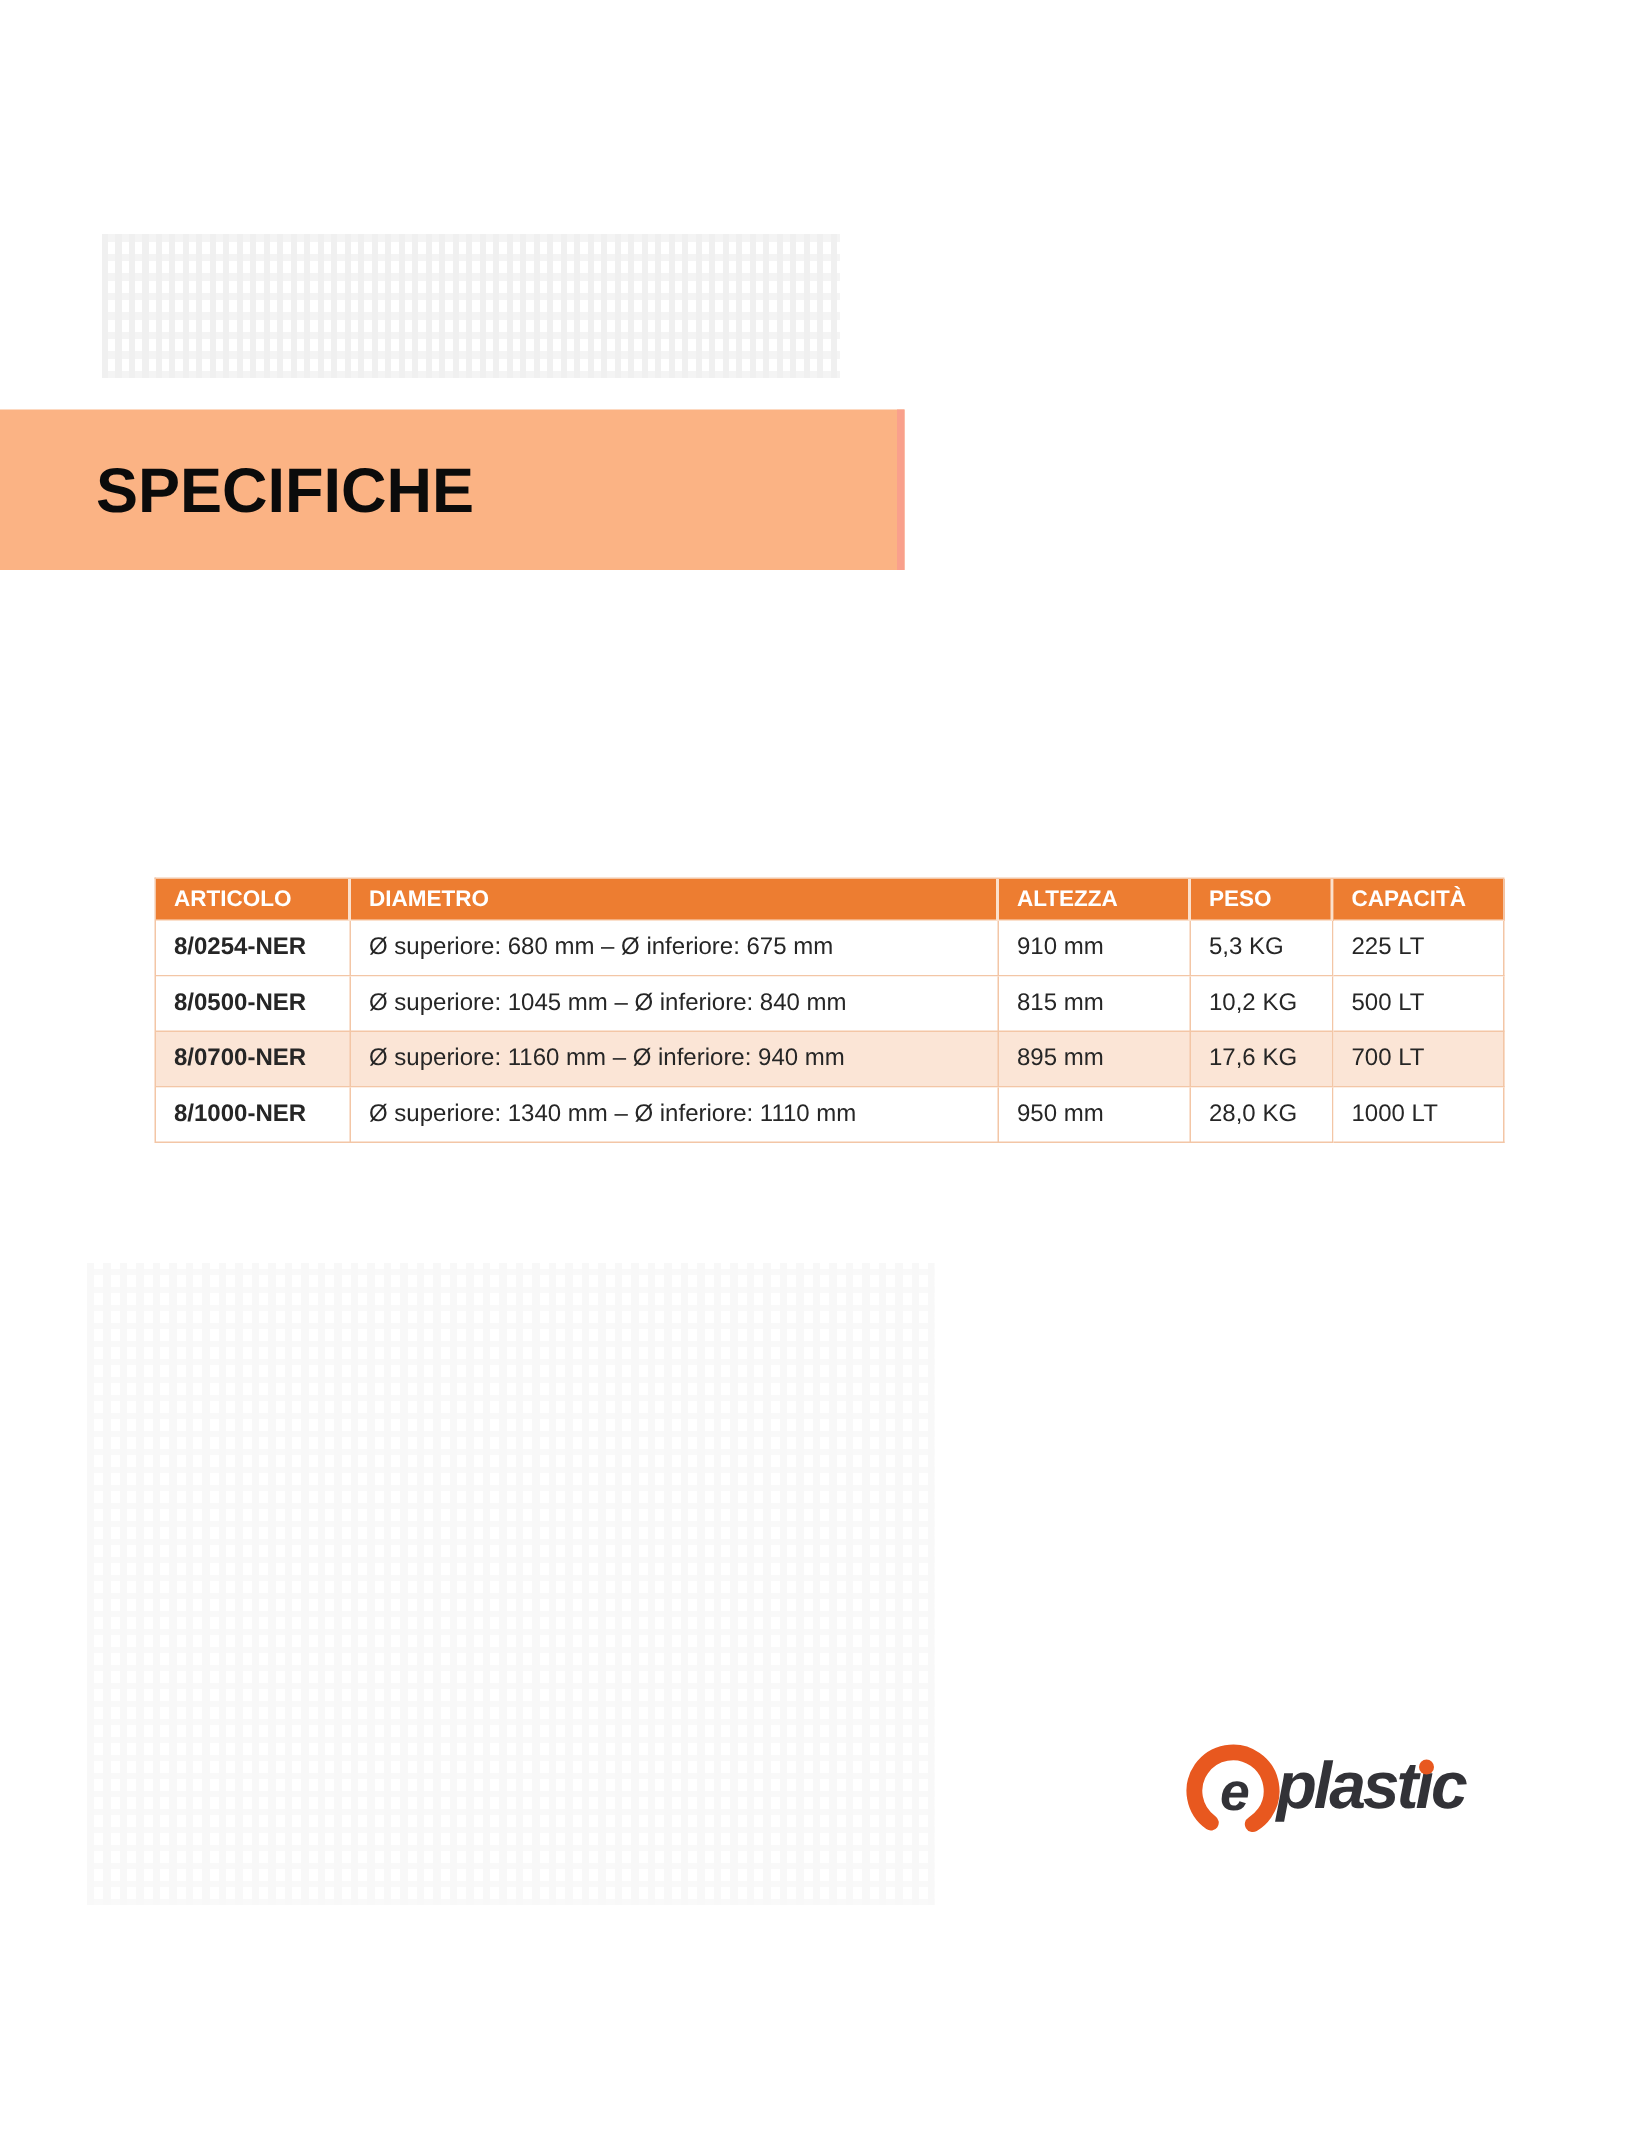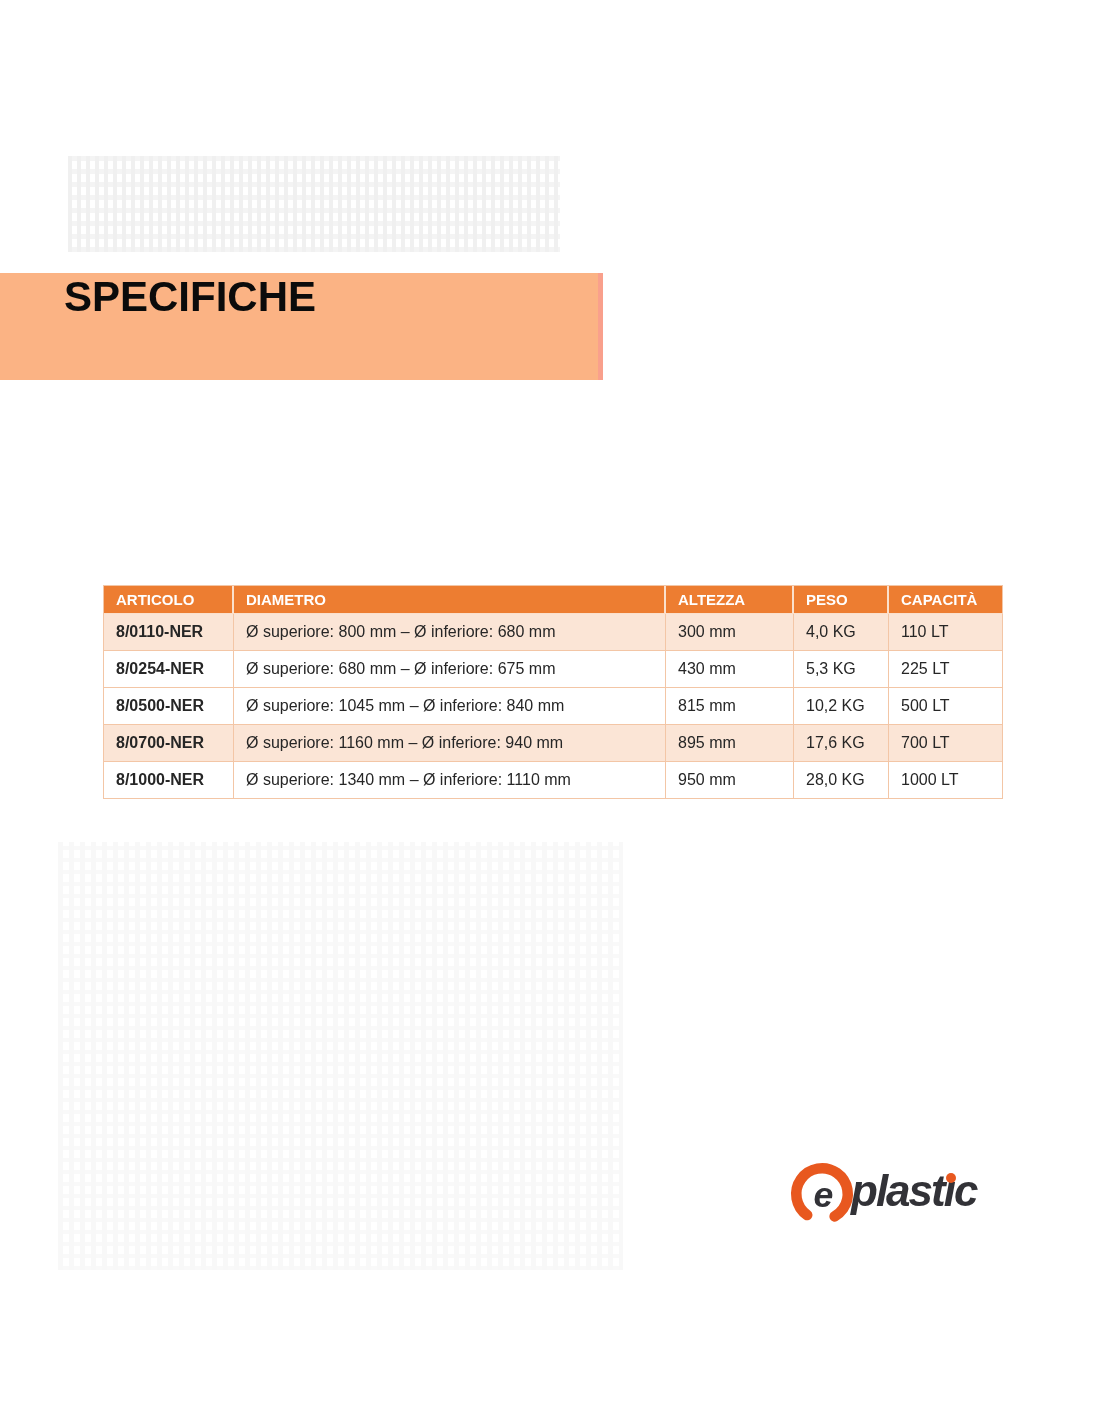--- a/index.html
+++ b/index.html
@@ -46,20 +46,21 @@
   }
 
   
   .banner{
     position:absolute;
     left:0; top:273px;
     width:603px; height:107px;
     background:var(--banner_bg);
     border-right:5px solid var(--banner_edge);
     display:flex;
+    align-items:center;
   }
   .banner-title{
     margin-left:64px;
     font-size:42px;
     font-weight:bold;
     letter-spacing:0px;
     color:var(--title_color);
   }
 
   
@@ -162,31 +163,24 @@
       <thead>
         <tr>
           <th>ARTICOLO</th>
           <th>DIAMETRO</th>
           <th>ALTEZZA</th>
           <th>PESO</th>
           <th>CAPACITÀ</th>
         </tr>
       </thead>
       <tbody>
-        <tr class="tint">
-          <td class="articolo">8/0110-NER</td>
-          <td>Ø superiore: 800 mm – Ø inferiore: 680 mm</td>
-          <td>300 mm</td>
-          <td>4,0 KG</td>
-          <td>110 LT</td>
-        </tr>
         <tr>
           <td class="articolo">8/0254-NER</td>
           <td>Ø superiore: 680 mm – Ø inferiore: 675 mm</td>
-          <td>430 mm</td>
+          <td>910 mm</td>
           <td>5,3 KG</td>
           <td>225 LT</td>
         </tr>
         <tr>
           <td class="articolo">8/0500-NER</td>
           <td>Ø superiore: 1045 mm – Ø inferiore: 840 mm</td>
           <td>815 mm</td>
           <td>10,2 KG</td>
           <td>500 LT</td>
         </tr>

